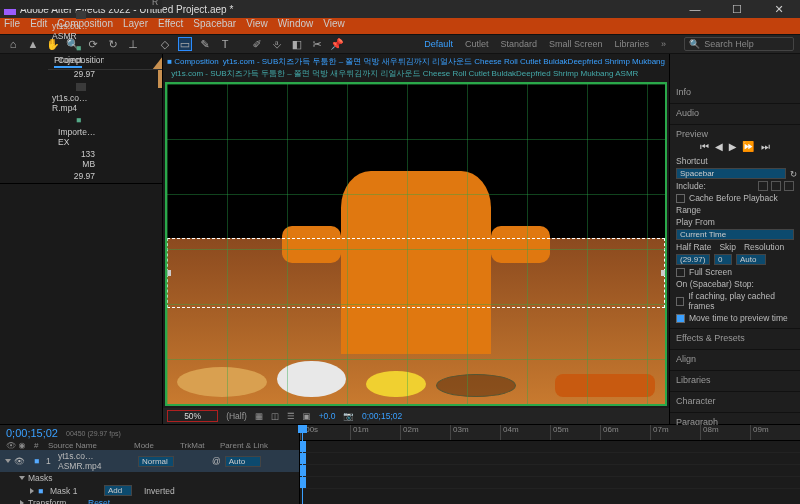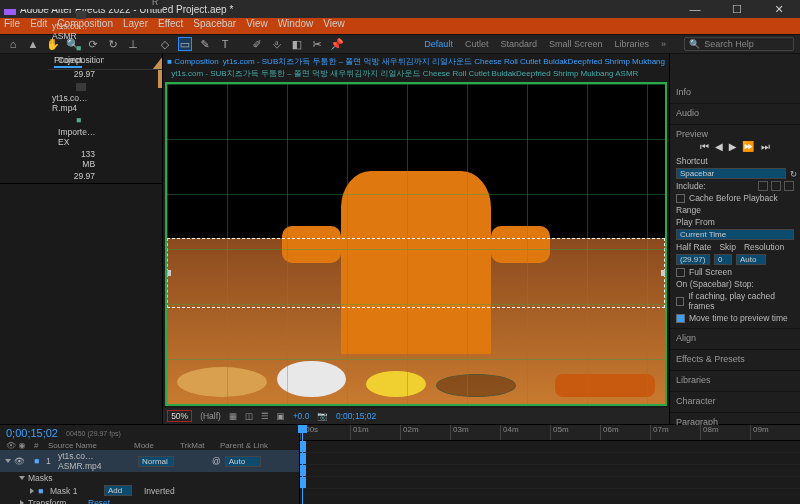--- a/index.html
+++ b/index.html
@@ -42,21 +42,21 @@
 .plate{position:absolute;bottom:4%;border-radius:50%;background:#e8e8e8;}
 .p1{left:2%;width:18%;height:18%;background:#d9a050;}
 .p2{left:22%;width:14%;height:22%;}
 .p3{left:40%;width:12%;height:16%;background:#f0d030;}
 .p4{left:54%;width:16%;height:14%;background:rgba(80,40,10,0.5);border:1px solid #553;}
 .p5{right:2%;width:20%;height:14%;background:#c85a10;border-radius:8px;}
 .selbox { position:absolute; left:0; right:0; top:48%; bottom:30%; border:1px dashed #fff; }
 .selbox .h { position:absolute; width:6px; height:6px; background:#ccc; }
 .selbox .h.l{left:-3px;top:50%;margin-top:-3px;} .selbox .h.r{right:-3px;top:50%;margin-top:-3px;}
 .viewer-footer { height:16px; background:#232323; display:flex; align-items:center; font-size:8.5px; padding:0 4px; gap:8px; color:#999;}
-.viewer-footer .zoom{border:1px solid #b02020;padding:0 3px;color:#ddd;}
+.viewer-footer .zoom{border:1px solid #b02020;padding:0 16px;color:#ddd;}
 .rightcol { width:130px; background:#1e1e1e; display:flex; flex-direction:column; font-size:9px;margin-top:29px;}
 .rpanel { border-bottom:1px solid #111; padding:4px 6px; }
 .rpanel .hdr { color:#999; font-size:9px; margin-bottom:2px;}
 .preview-ctrl { display:flex; gap:6px; justify-content:center; font-size:10px; margin:2px 0;}
 .rline { display:flex; align-items:center; gap:4px; font-size:8.5px; color:#bbb; padding:1px 0;}
 .rsel { background:#0c4a6e; border:1px solid #444; padding:0 3px; font-size:8px; color:#ccc; display:inline-block; min-width:50px;}
 .chk { width:9px; height:9px; border:1px solid #666; display:inline-block; }
 .chk.on { background:#3aa0ff; }
 .iconrow { display:flex; gap:3px; margin-left:auto;}
 .iconrow .mi{width:10px;height:10px;border:1px solid #555;display:inline-block;}
@@ -277,24 +277,24 @@
       <div class="rline">
           <span class="chk"></span>
           <span>If caching, play cached frames</span>
         </div>
       <div class="rline">
           <span class="chk on"></span>
           <span>Move time to preview time</span>
         </div>
     </div>
     <div class="rpanel">
+        <div class="hdr">Effects &amp; Presets</div>
+      </div>
+    <div class="rpanel">
         <div class="hdr">Align</div>
-      </div>
-    <div class="rpanel">
-        <div class="hdr">Effects &amp; Presets</div>
       </div>
     <div class="rpanel">
         <div class="hdr">Libraries</div>
       </div>
     <div class="rpanel">
         <div class="hdr">Character</div>
       </div>
     <div class="rpanel">
         <div class="hdr">Paragraph</div>
       </div>

